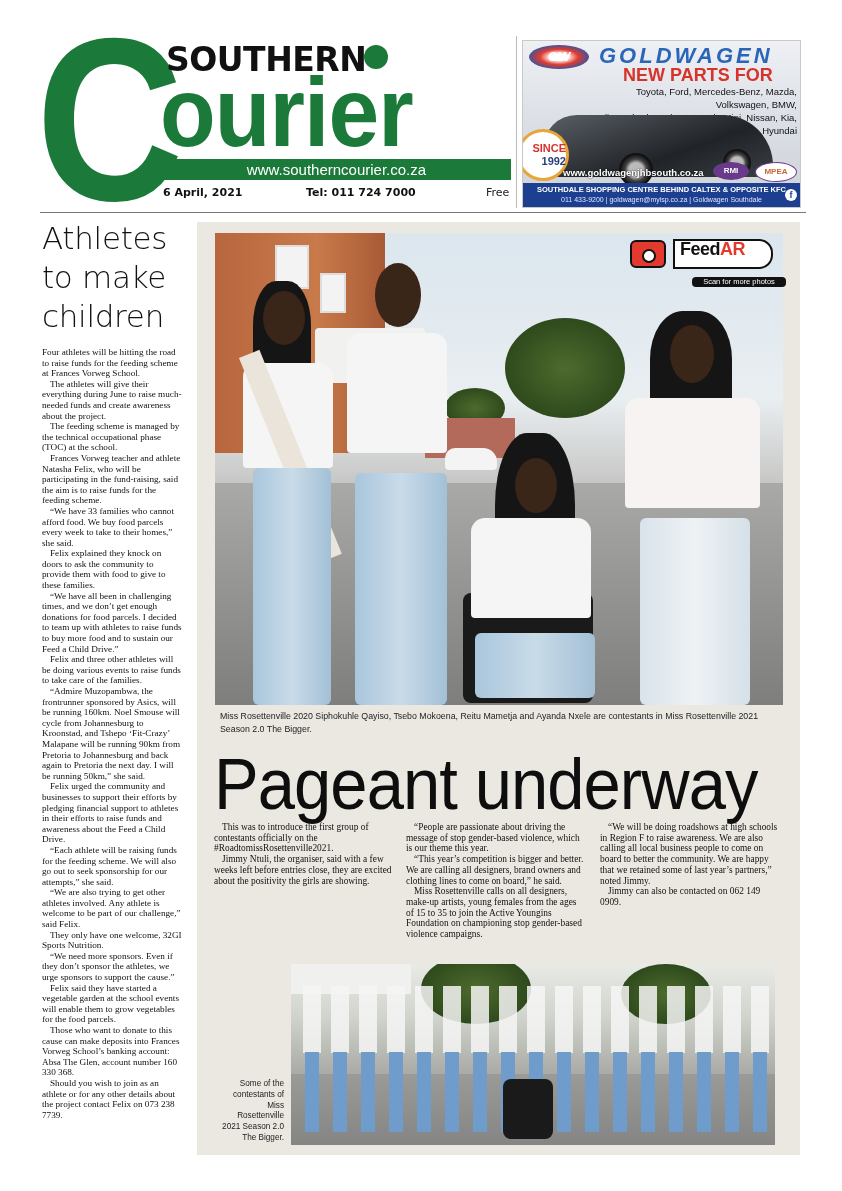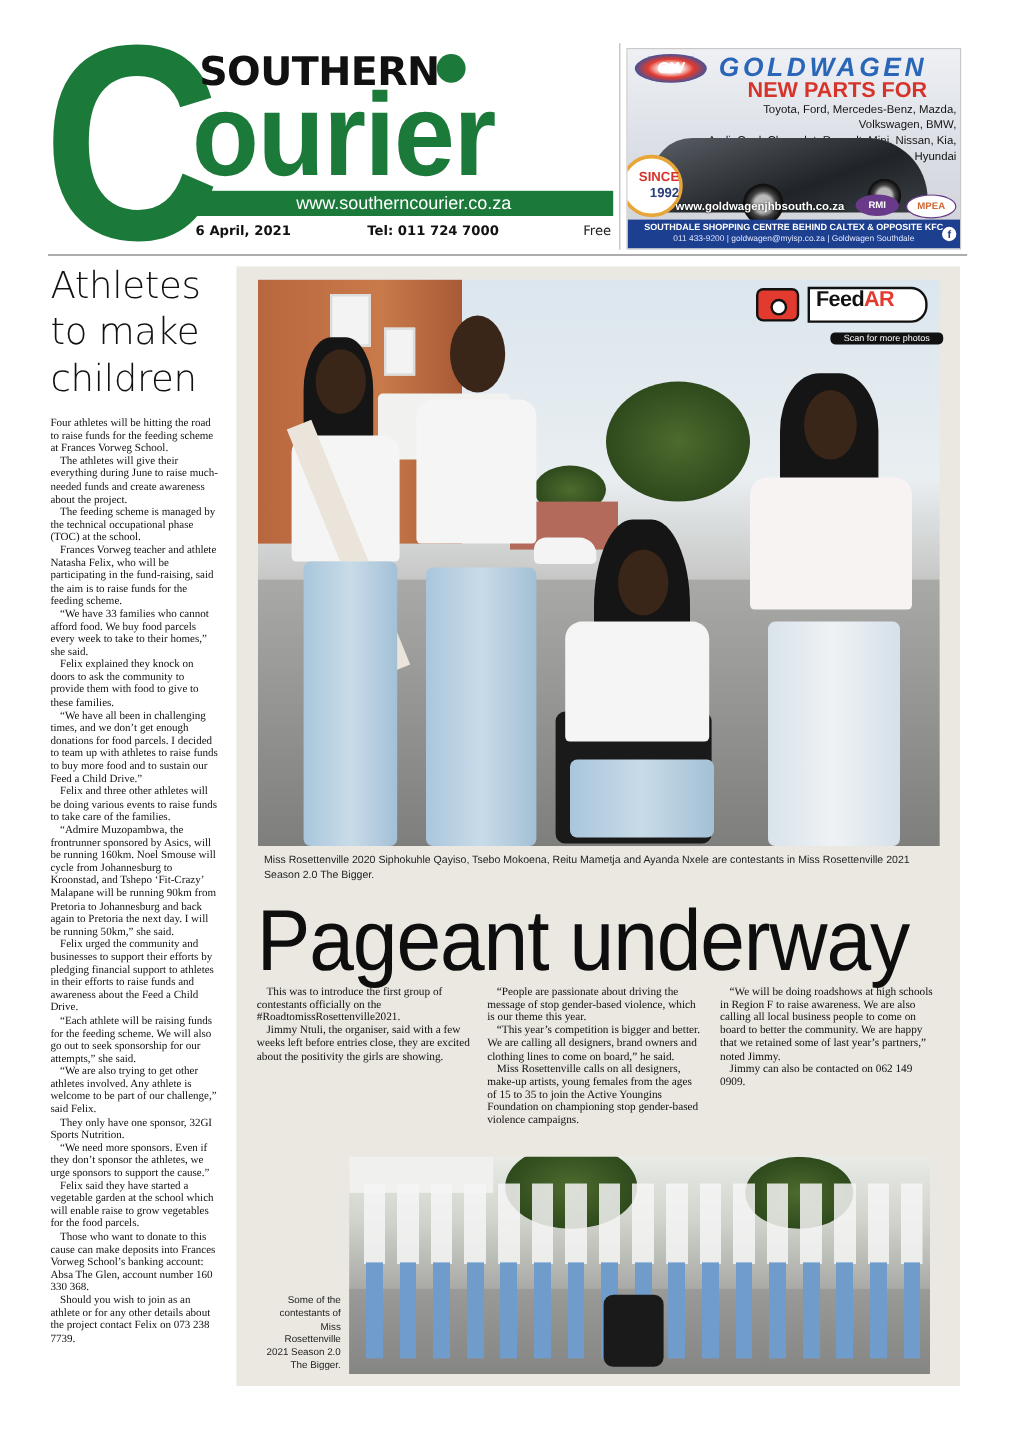--- a/index.html
+++ b/index.html
@@ -117,23 +117,23 @@
   <p>The feeding scheme is managed by the technical occupational phase (TOC) at the school.</p>
   <p>Frances Vorweg teacher and athlete Natasha Felix, who will be participating in the fund-raising, said the aim is to raise funds for the feeding scheme.</p>
   <p>“We have 33 families who cannot afford food. We buy food parcels every week to take to their homes,” she said.</p>
   <p>Felix explained they knock on doors to ask the community to provide them with food to give to these families.</p>
   <p>“We have all been in challenging times, and we don’t get enough donations for food parcels. I decided to team up with athletes to raise funds to buy more food and to sustain our Feed a Child Drive.”</p>
   <p>Felix and three other athletes will be doing various events to raise funds to take care of the families.</p>
   <p>“Admire Muzopambwa, the frontrunner sponsored by Asics, will be running 160km. Noel Smouse will cycle from Johannesburg to Kroonstad, and Tshepo ‘Fit-Crazy’ Malapane will be running 90km from Pretoria to Johannesburg and back again to Pretoria the next day. I will be running 50km,” she said.</p>
   <p>Felix urged the community and businesses to support their efforts by pledging financial support to athletes in their efforts to raise funds and awareness about the Feed a Child Drive.</p>
   <p>“Each athlete will be raising funds for the feeding scheme. We will also go out to seek sponsorship for our attempts,” she said.</p>
   <p>“We are also trying to get other athletes involved. Any athlete is welcome to be part of our challenge,” said Felix.</p>
-  <p>They only have one sponsor, 32GI Sports Nutrition.</p>
+  <p>They only have one welcome, 32GI Sports Nutrition.</p>
   <p>“We need more sponsors. Even if they don’t sponsor the athletes, we urge sponsors to support the cause.”</p>
-  <p>Felix said they have started a vegetable garden at the school which will enable raise to grow vegetables for the food parcels.</p>
+  <p>Felix said they have started a vegetable garden at the school events will enable them to grow vegetables for the food parcels.</p>
   <p>Those who want to donate to this cause can make deposits into Frances Vorweg School’s banking account: Absa The Glen, account number 160 330 368.</p>
   <p>Should you wish to join as an athlete or for any other details about the project contact Felix on 073 238 7739.</p>
 </div>
 
 <div class="abs panel"></div>
 
 <div class="abs photo-main">
   <div class="abs building"></div>
   <div class="abs window" style="left:60px; top:12px; width:30px; height:40px;"></div>
   <div class="abs window" style="left:105px; top:40px; width:22px; height:36px;"></div>

